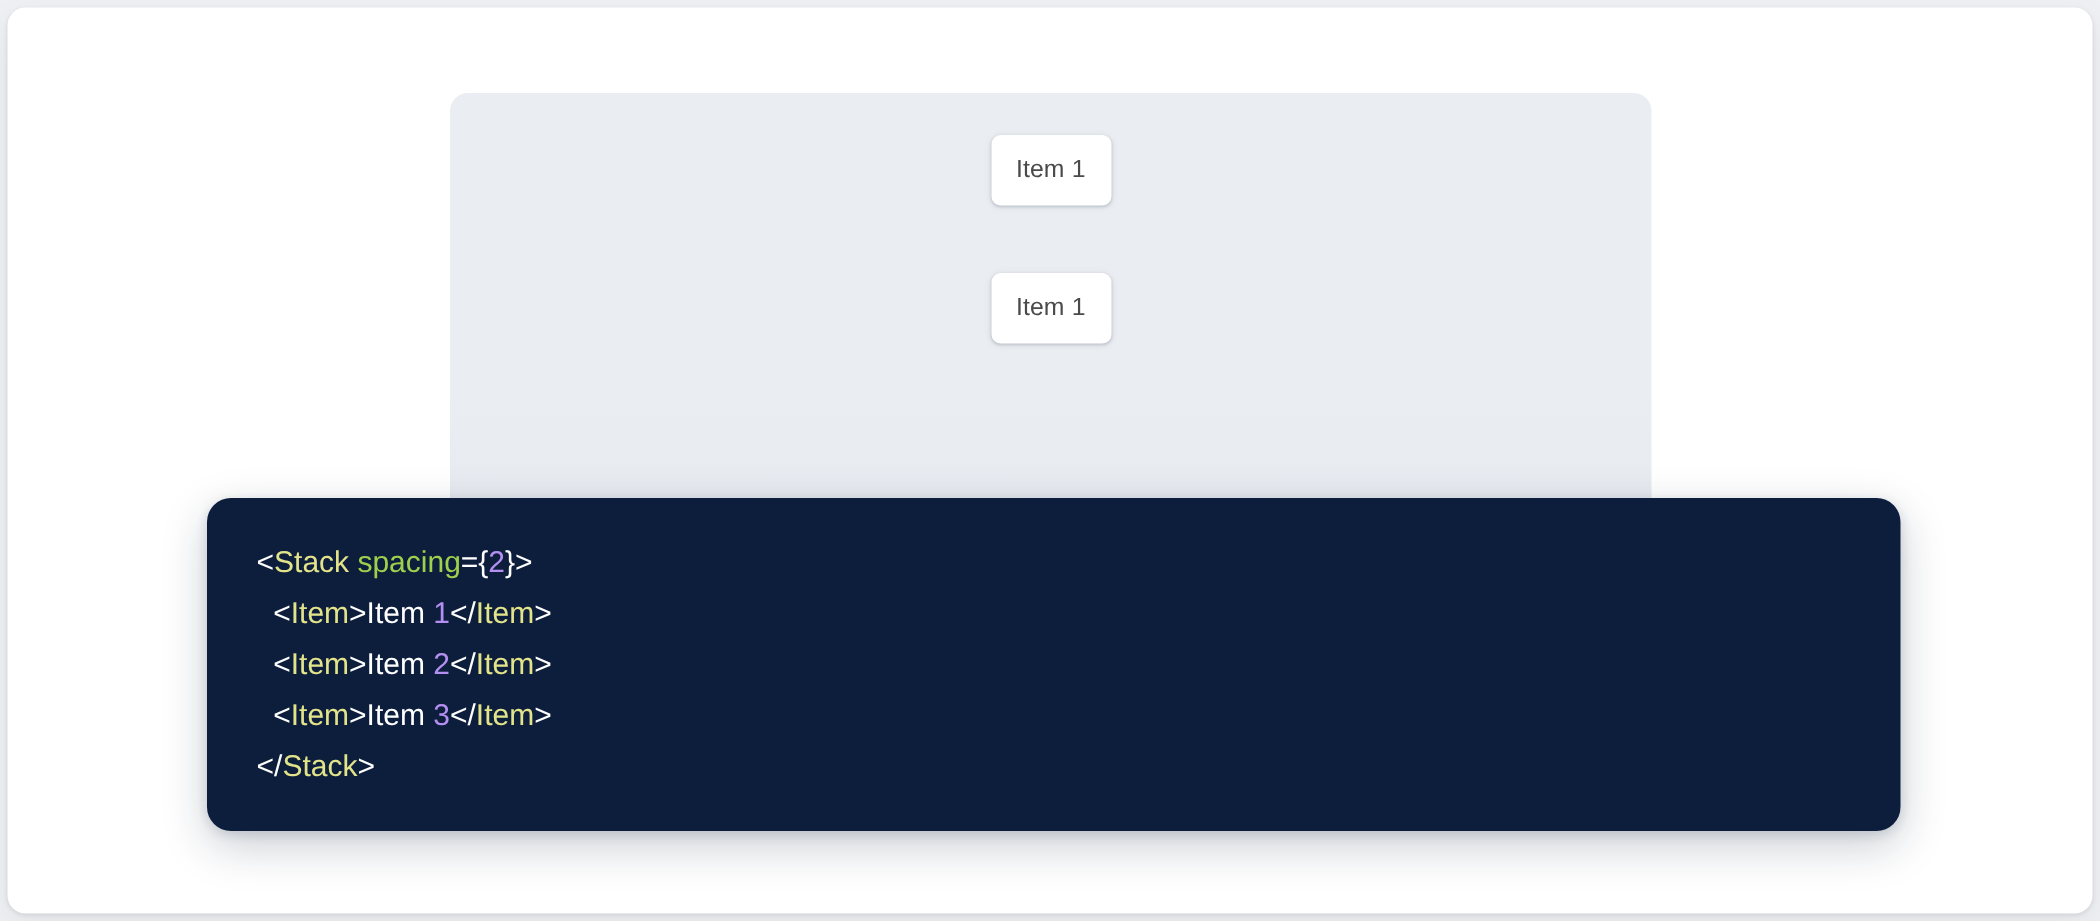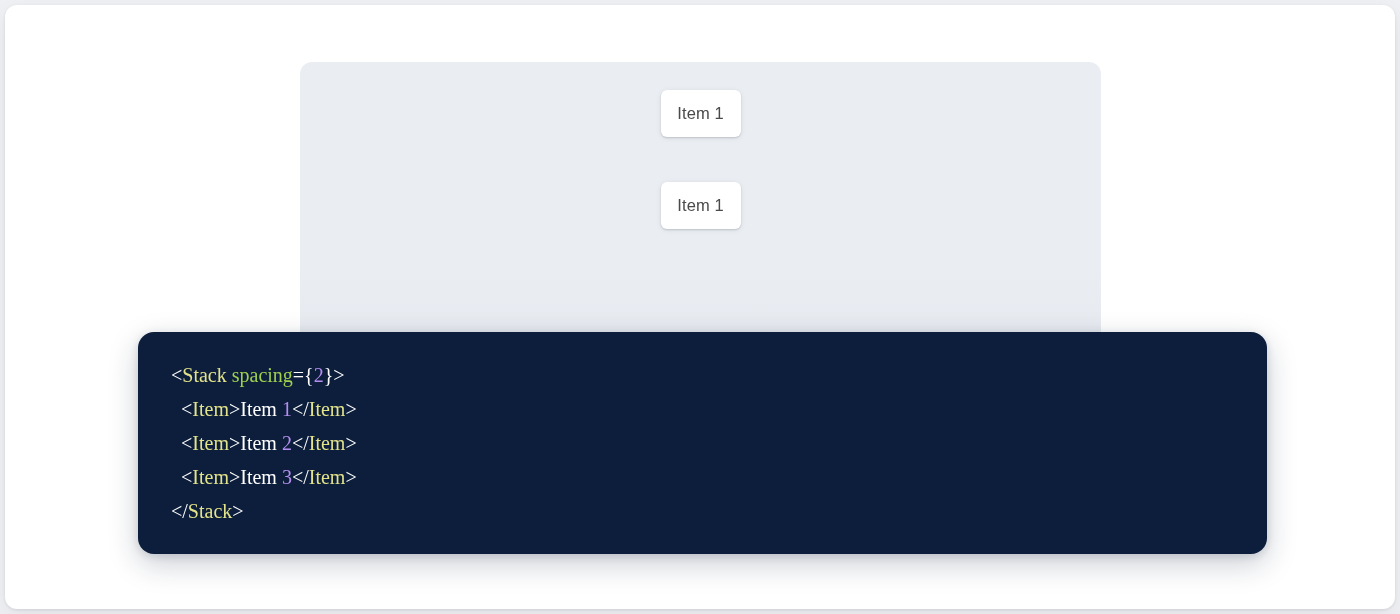--- a/index.html
+++ b/index.html
@@ -81,21 +81,21 @@
     background: #0c1e3c;
     border-radius: 16px;
     box-shadow: 0 10px 30px rgba(12, 30, 60, 0.22),
                 0 2px 8px rgba(12, 30, 60, 0.14);
     padding: 26px 0 0 33px;
     box-sizing: border-box;
   }
 
   #code-pre {
     margin: 0;
-    font-family: Liberation Serif, serif;
+    font-family: Liberation Sans, sans-serif;
     font-size: 20px;
     line-height: 34px;
     white-space: pre;
     color: #ffffff;
   }
 
   .code-line { display: block; height: 34px; }
 
   .tok-punct { color: #ffffff; }
   .tok-tag   { color: #e3e38a; }

